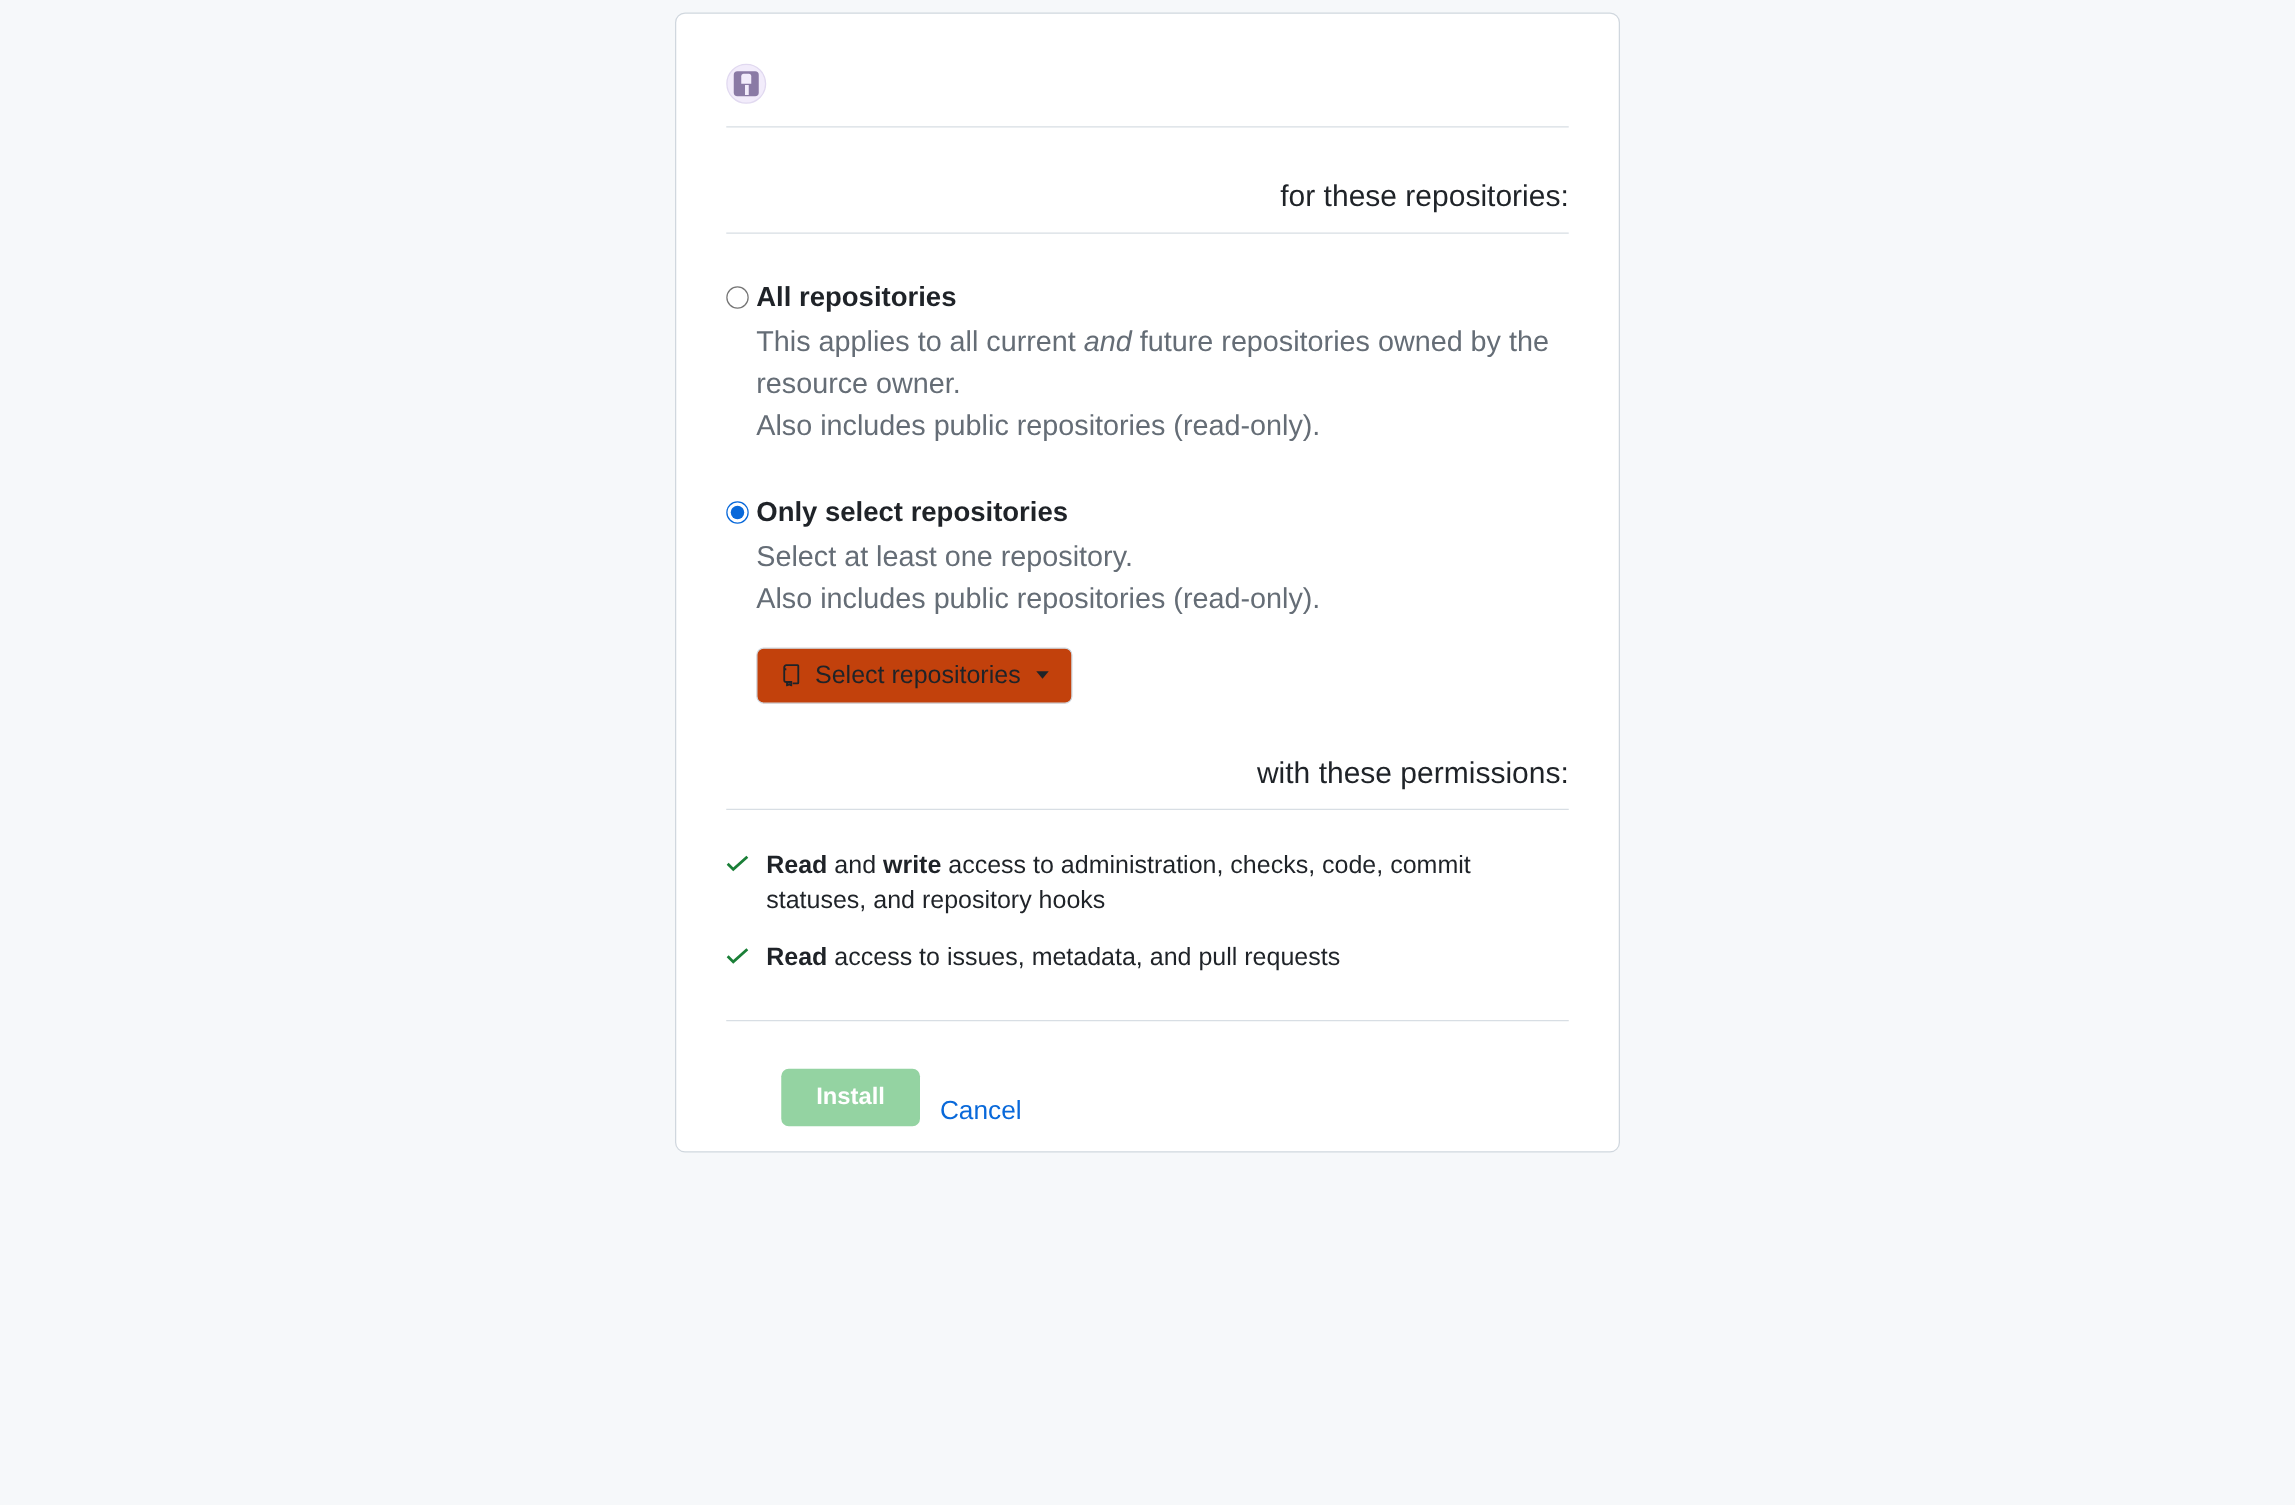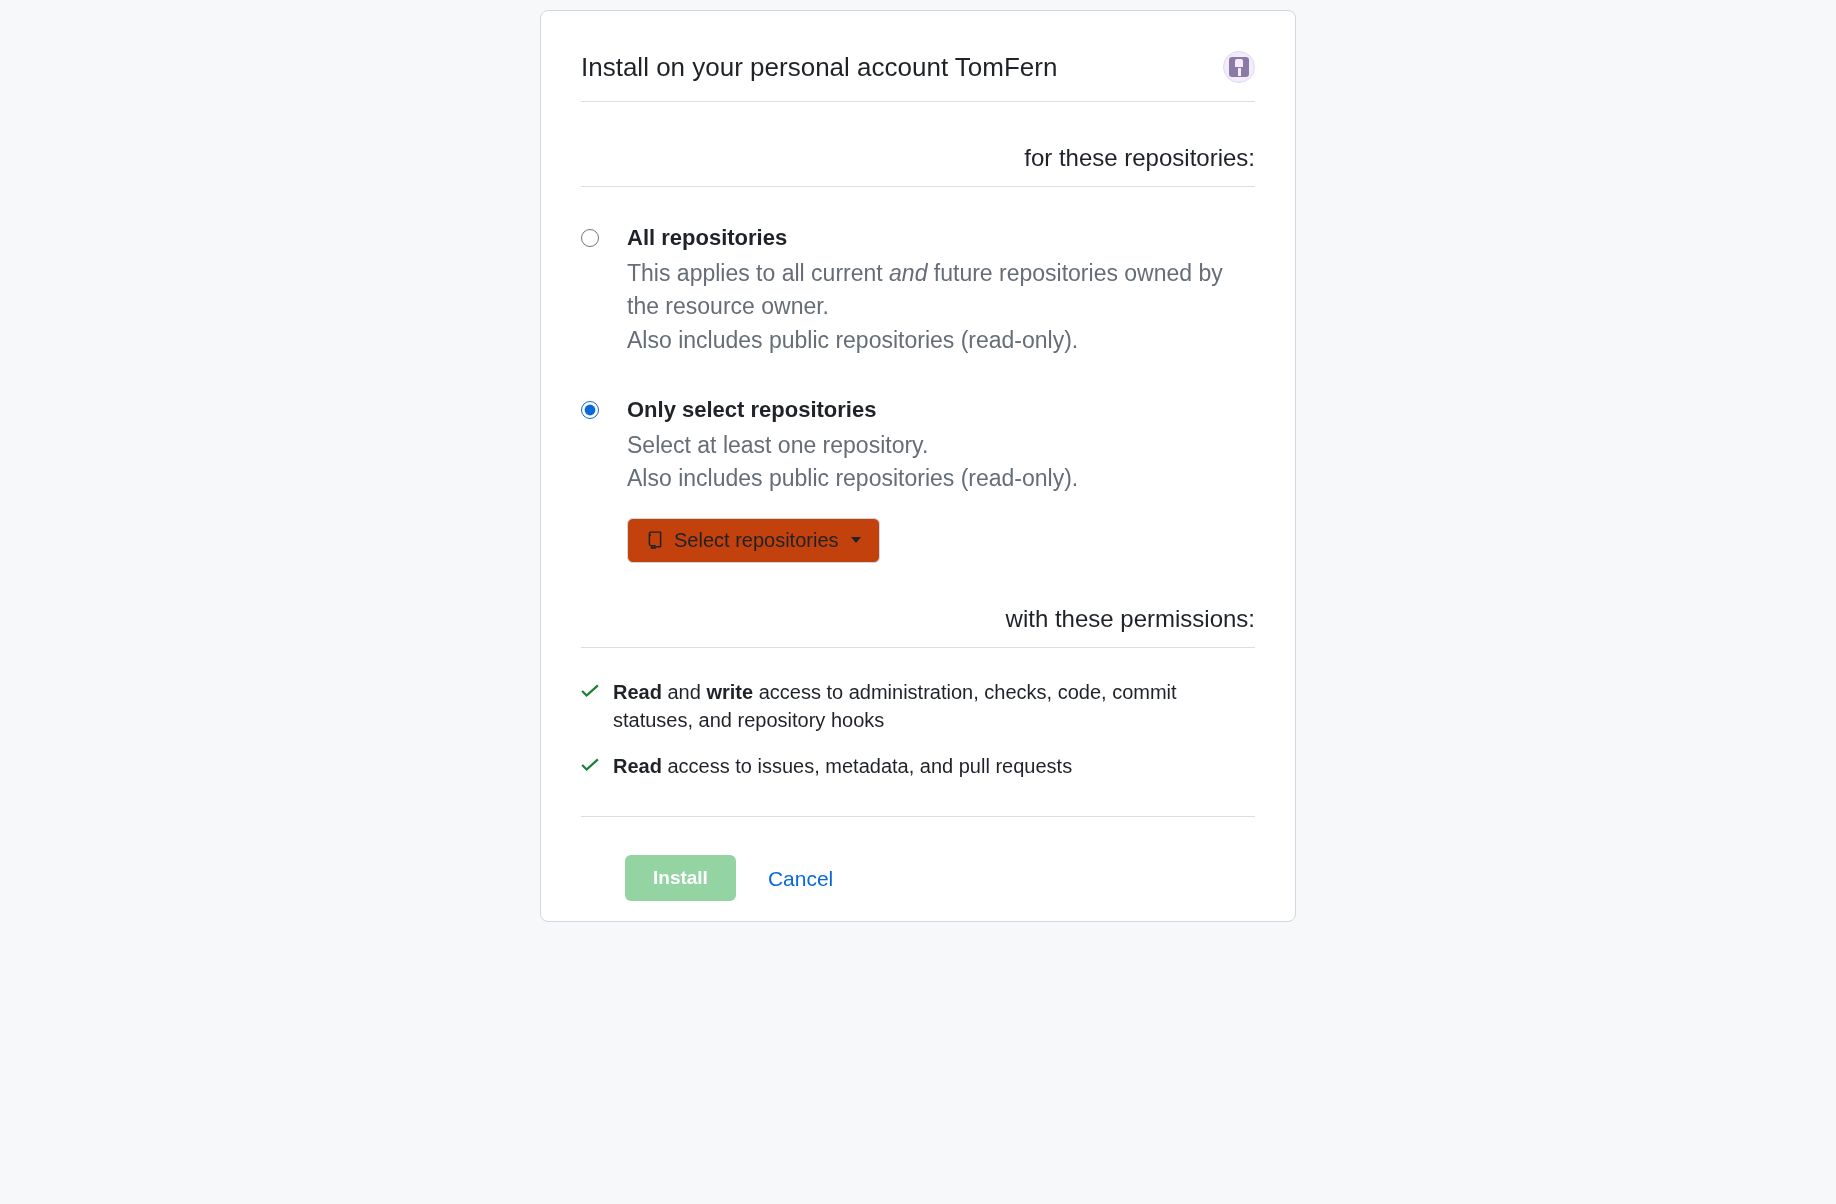--- a/index.html
+++ b/index.html
@@ -79,21 +79,21 @@
       padding-bottom: 14px;
       border-bottom: 1px solid #d8dee4;
       text-align: right;
     }
     .radio-group {
       margin-top: 38px;
     }
     .radio-option {
       display: flex;
       align-items: flex-start;
-      gap: 28px;
+      gap: 6px;
       margin-bottom: 40px;
     }
     .radio-option:last-child {
       margin-bottom: 0;
     }
     .radio-input {
       width: 18px;
       height: 18px;
       margin-top: 4px;
       accent-color: #0969da;
@@ -168,22 +168,22 @@
     .permission-text strong {
       font-weight: 600;
     }
     .footer-divider {
       border: none;
       border-top: 1px solid #d8dee4;
       margin-top: 36px;
     }
     .footer-actions {
       display: flex;
-      align-items: flex-start;
-      gap: 32px;
+      align-items: flex-end;
+      gap: 16px;
       margin-top: 38px;
       padding-left: 44px;
     }
     .install-btn {
       background: #94d3a2;
       color: #ffffff;
       border: none;
       padding: 12px 28px;
       border-radius: 6px;
       font-size: 19px;
@@ -196,21 +196,20 @@
       text-decoration: none;
       cursor: pointer;
       margin-top: 12px;
     }
   </style>
 </head>
 <body>
 
 <div class="card">
   <div class="header-row">
-    <h2 class="header-title">Install on your personal account TomFern</h2>
     <div class="avatar">
       <div class="avatar-inner"></div>
     </div>
   </div>
 
   <h3 class="section-heading">for these repositories:</h3>
 
   <div class="radio-group">
     <div class="radio-option">
       <input type="radio" name="repo-scope" class="radio-input" style="">

